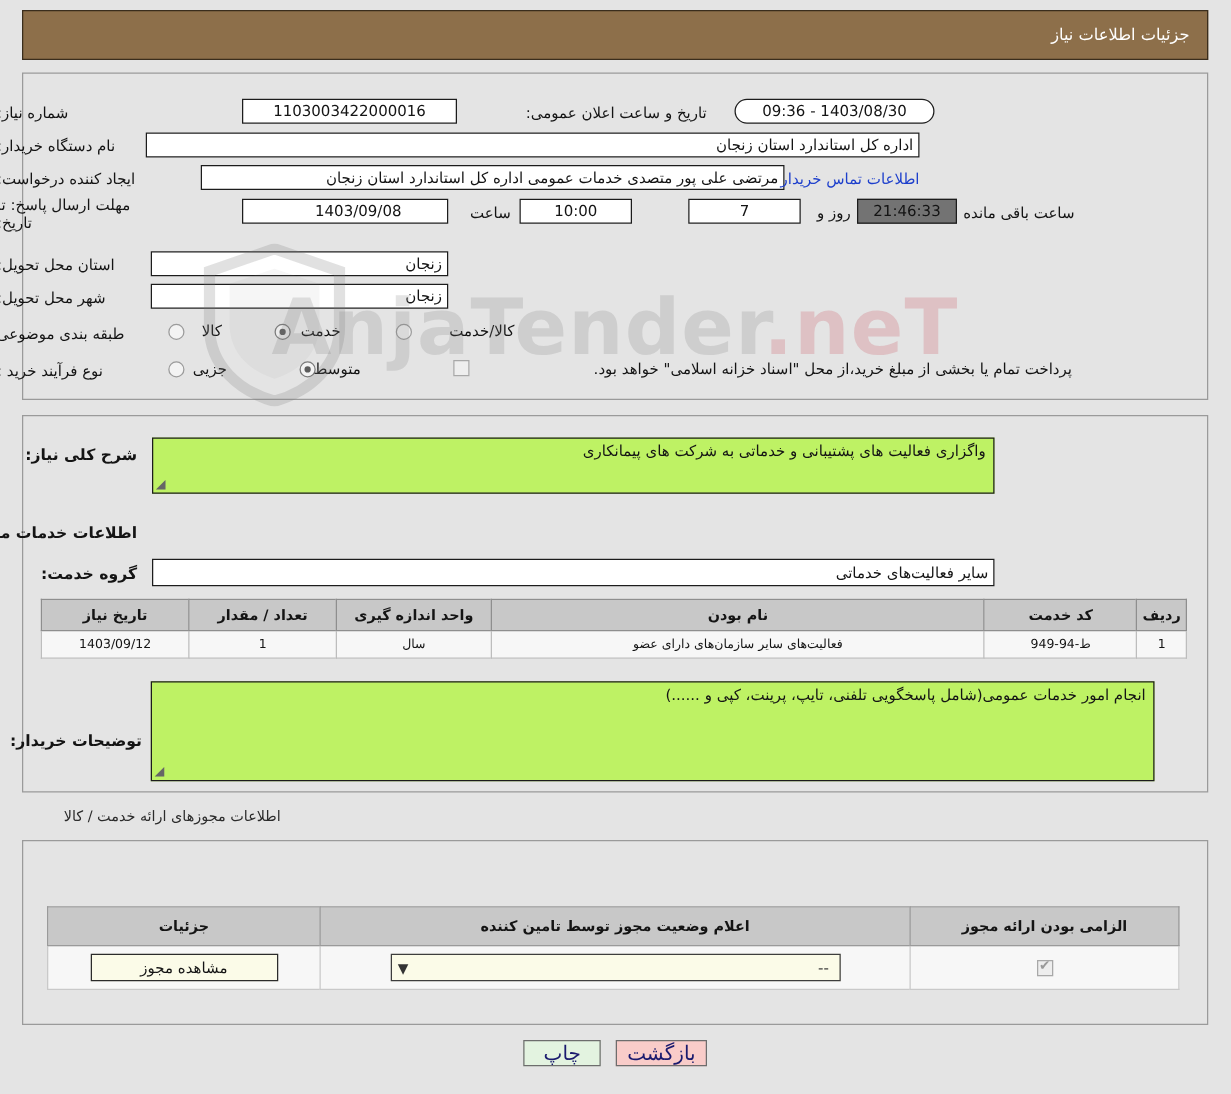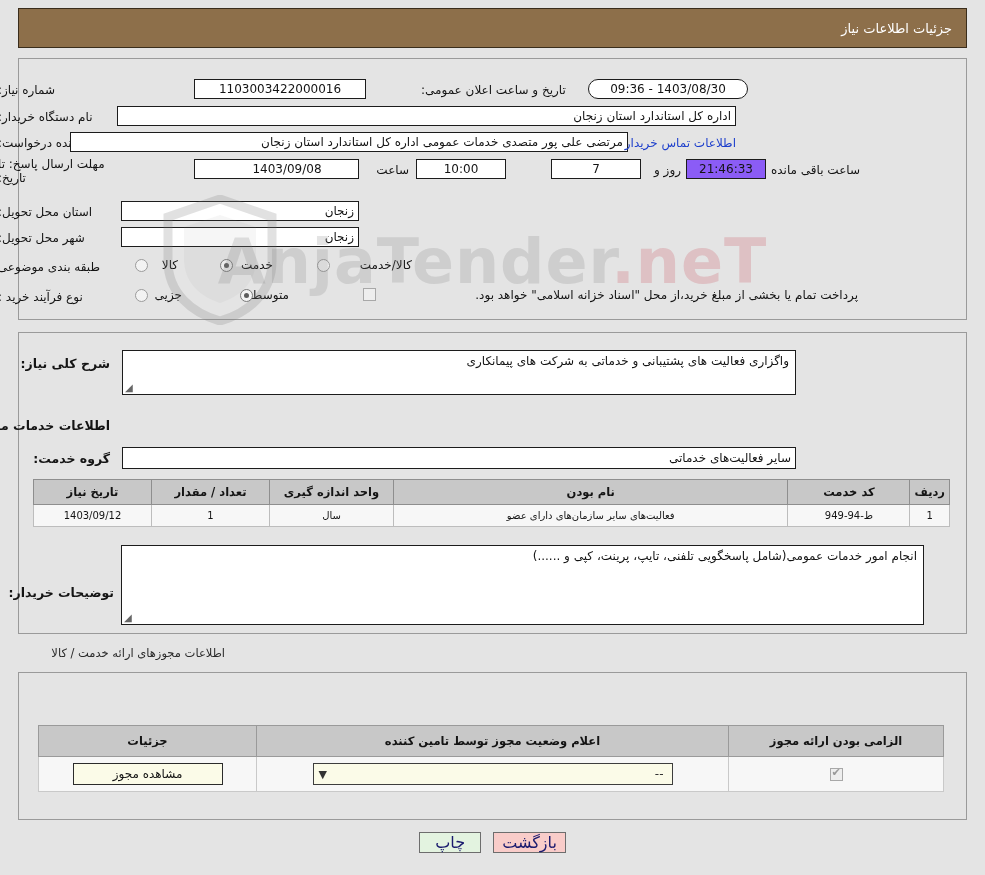--- a/index.html
+++ b/index.html
@@ -84,21 +84,21 @@
     height: 20px;
     line-height: 18px;
     padding: 0 4px;
     font-size: 12px;
     color: #141414;
     overflow: hidden;
     white-space: nowrap;
   }
   .fld.ctr { text-align: center; }
   .fld.rt  { text-align: right; }
-  .fld.cream { background: #8b5cf6; }
+  .fld.cream { background: #737373; }
   .link {
     position: absolute;
     color: #1d3fcc;
     font-size: 12px;
     text-decoration: none;
     white-space: nowrap;
     cursor: pointer;
   }
   .plain {
     position: absolute;
@@ -135,21 +135,21 @@
     position: absolute;
     top: -3px; left: 1px;
     font-size: 11px;
     color: #9a9a9a;
   }
 
   
   .tarea {
     position: absolute;
     border: 1px solid #1c1c1c;
-    background: #ffffff;
+    background: #bef264;
     padding: 3px 6px 0 6px;
     font-size: 12px;
     color: #141414;
     text-align: right;
     overflow: hidden;
   }
   .tarea .grip {
     position: absolute;
     bottom: 1px; left: 2px;
     width: 10px; height: 10px;
@@ -303,21 +303,21 @@
     <div class="lbl" style="top:24px; right:884px; width:84px;">شماره نیاز:</div>
     <div class="fld ctr" style="top:20px; right:600px; width:172px;margin-left:26px;">1103003422000016</div>
 
     <div class="lbl" style="top:24px; right:391px; width:154px;">تاریخ و ساعت اعلان عمومی:</div>
     <div class="fld ctr" style="top:20px; right:218px; width:160px;border-radius:10px;">1403/08/30 - 09:36</div>
 
     <div class="lbl" style="top:51px; right:867px; width:101px;">نام دستگاه خریدار:</div>
     <div class="fld rt" style="top:47px; right:230px; width:619px;">اداره کل استاندارد استان زنجان</div>
 
     <div class="lbl" style="top:77px; right:850px; width:118px;">ایجاد کننده درخواست:</div>
-    <div class="fld rt" style="top:73px; right:338px; width:558px;">مرتضی علی پور متصدی خدمات عمومی اداره کل استاندارد استان زنجان</div>
+    <div class="fld rt" style="top:73px; right:338px; width:467px;">مرتضی علی پور متصدی خدمات عمومی اداره کل استاندارد استان زنجان</div>
     <a class="link" style="top:77px; right:230px;">اطلاعات تماس خریدار</a>
 
     <div class="lbl two" style="top:98px; right:856px; width:112px;">مهلت ارسال پاسخ: تا تاریخ:</div>
     <div class="fld ctr" style="top:100px; right:607px; width:165px;padding-left:25px;">1403/09/08</div>
     <div class="plain" style="top:104px; right:557px;">ساعت</div>
     <div class="fld ctr" style="top:100px; right:460px; width:90px;">10:00</div>
     <div class="fld ctr" style="top:100px; right:325px; width:90px;">7</div>
     <div class="plain" style="top:104px; right:285px;">روز و</div>
     <div class="fld ctr cream" style="top:100px; right:200px; width:80px;">21:46:33</div>
     <div class="plain" style="top:104px; right:106px;">ساعت باقی مانده</div>

